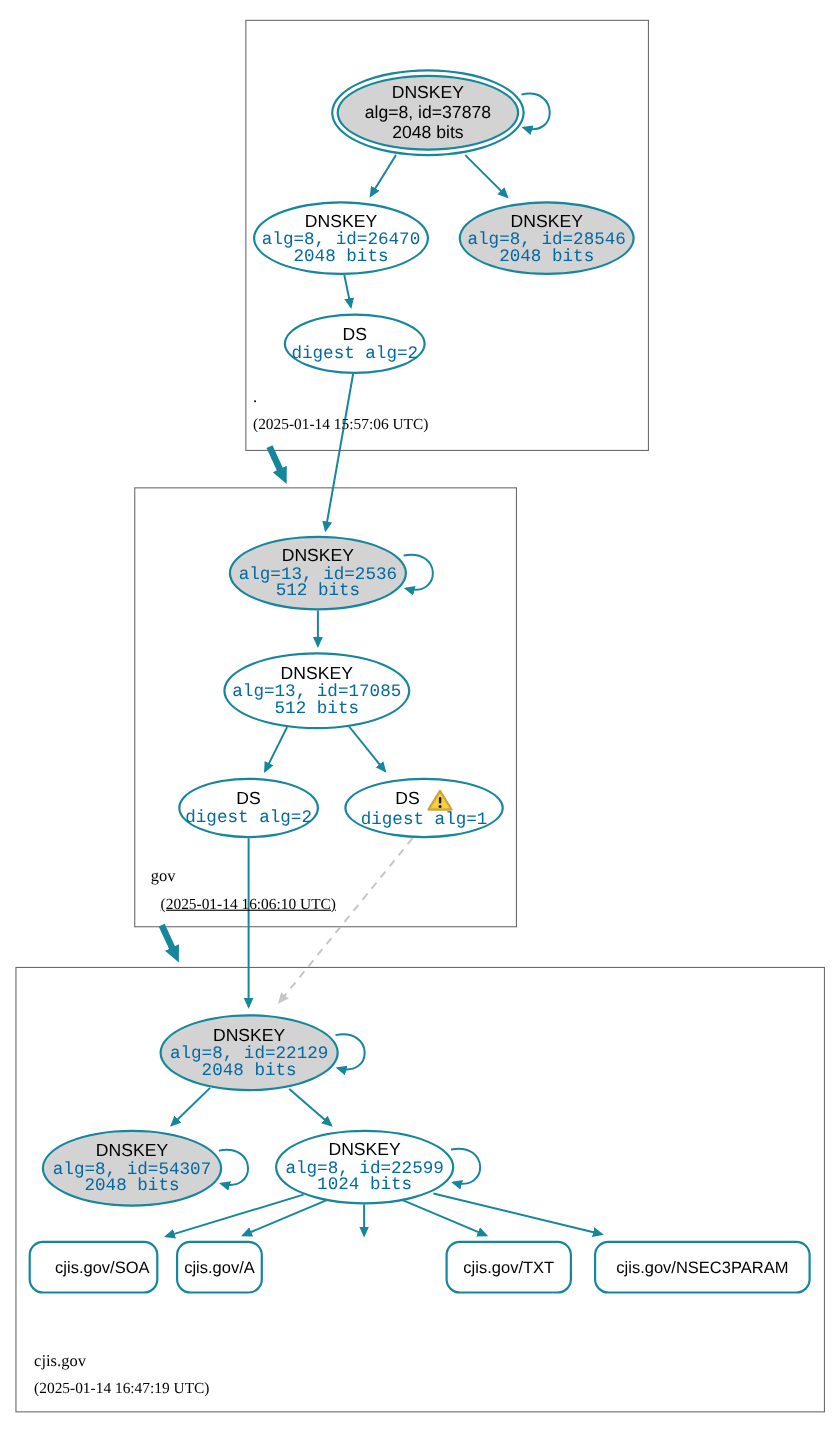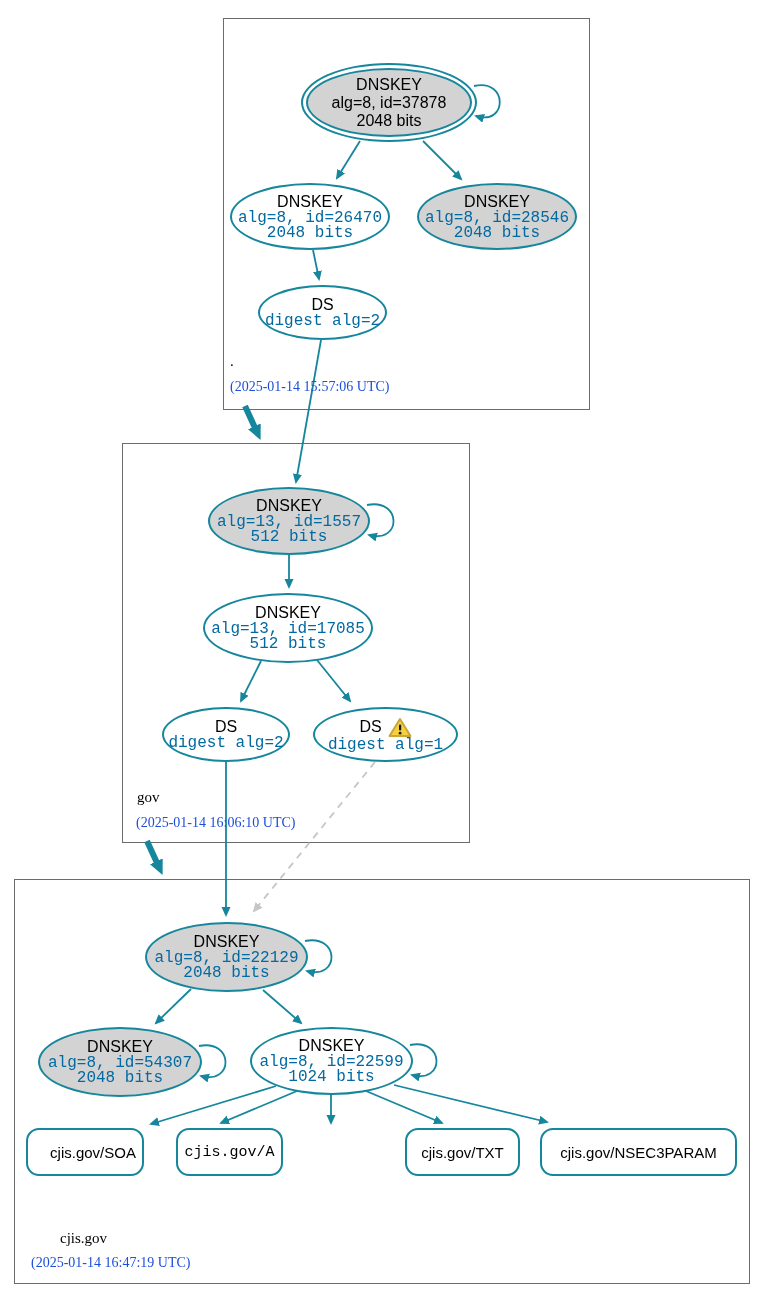--- a/index.html
+++ b/index.html
@@ -14,21 +14,21 @@
   .node .title{font-family:"Liberation Sans",sans-serif;font-size:16px;line-height:18px;color:#000;}
   .node .detail{font-family:Liberation Mono, monospace;font-size:16px;line-height:15px;color:#0369a1;}
   .outerring{position:absolute;border:2px solid #15869c;border-radius:50%;box-sizing:border-box;background:#fff;}
   .innerring{position:absolute;left:3px;top:3px;right:3px;bottom:3px;border:2px solid #15869c;border-radius:50%;
         background:#d3d3d3;display:flex;flex-direction:column;align-items:center;justify-content:center;text-align:center;}
   .titlerow{display:flex;align-items:center;justify-content:center;gap:6px;}
   .rrset{position:absolute;border:2px solid #15869c;border-radius:13px;background:#fff;
         display:flex;align-items:center;justify-content:center;box-sizing:border-box;
         font-family:"Liberation Sans",sans-serif;font-size:15px;color:#000;}
   .zlabel{position:absolute;font-family:"Liberation Serif",serif;font-size:15px;color:#000;}
-  .ztime{position:absolute;font-family:"Liberation Serif",serif;font-size:14px;color:#1d4ed8;}
+  .ztime{position:absolute;font-family:"Liberation Serif",serif;font-size:14px;color:#000000;}
 </style>
 </head>
 <body>
 
 <div id="canvas">
 
   <div class="zonebox" style="left:223px;top:18px;width:365px;height:390px;"></div>
   <div class="zonebox" style="left:122px;top:443px;width:346px;height:398px;"></div>
   <div class="zonebox" style="left:14px;top:879px;width:734px;height:403px;"></div>
 
@@ -96,21 +96,21 @@
   <div class="node" style="left:258px;top:285px;width:129px;height:55px;">
     <span class="title">DS</span>
     <span class="detail">digest alg=2</span>
   </div>
 
   <div class="zlabel" style="left:230px;top:353px;">.</div>
   <div class="ztime" style="left:230px;top:379px;">(2025-01-14 15:57:06 UTC)</div>
 
   <div class="node gray" style="left:208px;top:487px;width:162px;height:68px;">
     <span class="title">DNSKEY</span>
-    <span class="detail">alg=13, id=1557</span>
+    <span class="detail">alg=13, id=2536</span>
     <span class="detail">512 bits</span>
   </div>
 
   <div class="node" style="left:203px;top:593px;width:170px;height:70px;">
     <span class="title">DNSKEY</span>
     <span class="detail">alg=13, id=17085</span>
     <span class="detail">512 bits</span>
   </div>
 
   <div class="node" style="left:162px;top:707px;width:128px;height:55px;">
@@ -124,41 +124,41 @@
       <svg width="24" height="21" viewBox="0 0 24 21">
         <polygon points="12,2 22.5,19 1.5,19" fill="#f7d13d" stroke="#c9a63b" stroke-width="2" stroke-linejoin="round"></polygon>
         <rect x="11" y="7.5" width="2.2" height="6" rx="1" fill="#1a1a1a"></rect>
         <circle cx="12.1" cy="16.2" r="1.4" fill="#1a1a1a"></circle>
       </svg>
     </span>
     <span class="detail">digest alg=1</span>
   </div>
 
   <div class="zlabel" style="left:137px;top:789px;">gov</div>
-  <div class="ztime" style="left:136px;top:815px;">(2025-01-14 16:06:10 UTC)</div>
+  <div class="ztime" style="left:146px;top:815px;text-decoration:underline;">(2025-01-14 16:06:10 UTC)</div>
 
   <div class="node gray" style="left:145px;top:922px;width:163px;height:70px;">
     <span class="title">DNSKEY</span>
     <span class="detail">alg=8, id=22129</span>
     <span class="detail">2048 bits</span>
   </div>
 
   <div class="node gray" style="left:38px;top:1027px;width:164px;height:70px;">
     <span class="title">DNSKEY</span>
     <span class="detail">alg=8, id=54307</span>
     <span class="detail">2048 bits</span>
   </div>
 
   <div class="node" style="left:250px;top:1027px;width:163px;height:68px;">
     <span class="title">DNSKEY</span>
     <span class="detail">alg=8, id=22599</span>
     <span class="detail">1024 bits</span>
   </div>
 
   <div class="rrset" style="left:26px;top:1128px;width:118px;height:48px;padding-left:16px;">cjis.gov/SOA</div>
-  <div class="rrset" style="left:176px;top:1128px;width:107px;height:48px;font-family:Liberation Mono, monospace;">cjis.gov/A</div>
+  <div class="rrset" style="left:160px;top:1128px;width:79px;height:48px;">cjis.gov/A</div>
   <div class="rrset" style="left:405px;top:1128px;width:115px;height:48px;text-align:center;">cjis.gov/TXT</div>
   <div class="rrset" style="left:540px;top:1128px;width:197px;height:48px;">cjis.gov/NSEC3PARAM</div>
 
-  <div class="zlabel" style="left:31px;top:1230px;margin-left:29px;">cjis.gov</div>
+  <div class="zlabel" style="left:31px;top:1230px;">cjis.gov</div>
   <div class="ztime" style="left:31px;top:1255px;">(2025-01-14 16:47:19 UTC)</div>
 
 </div>
 
 </body></html>

